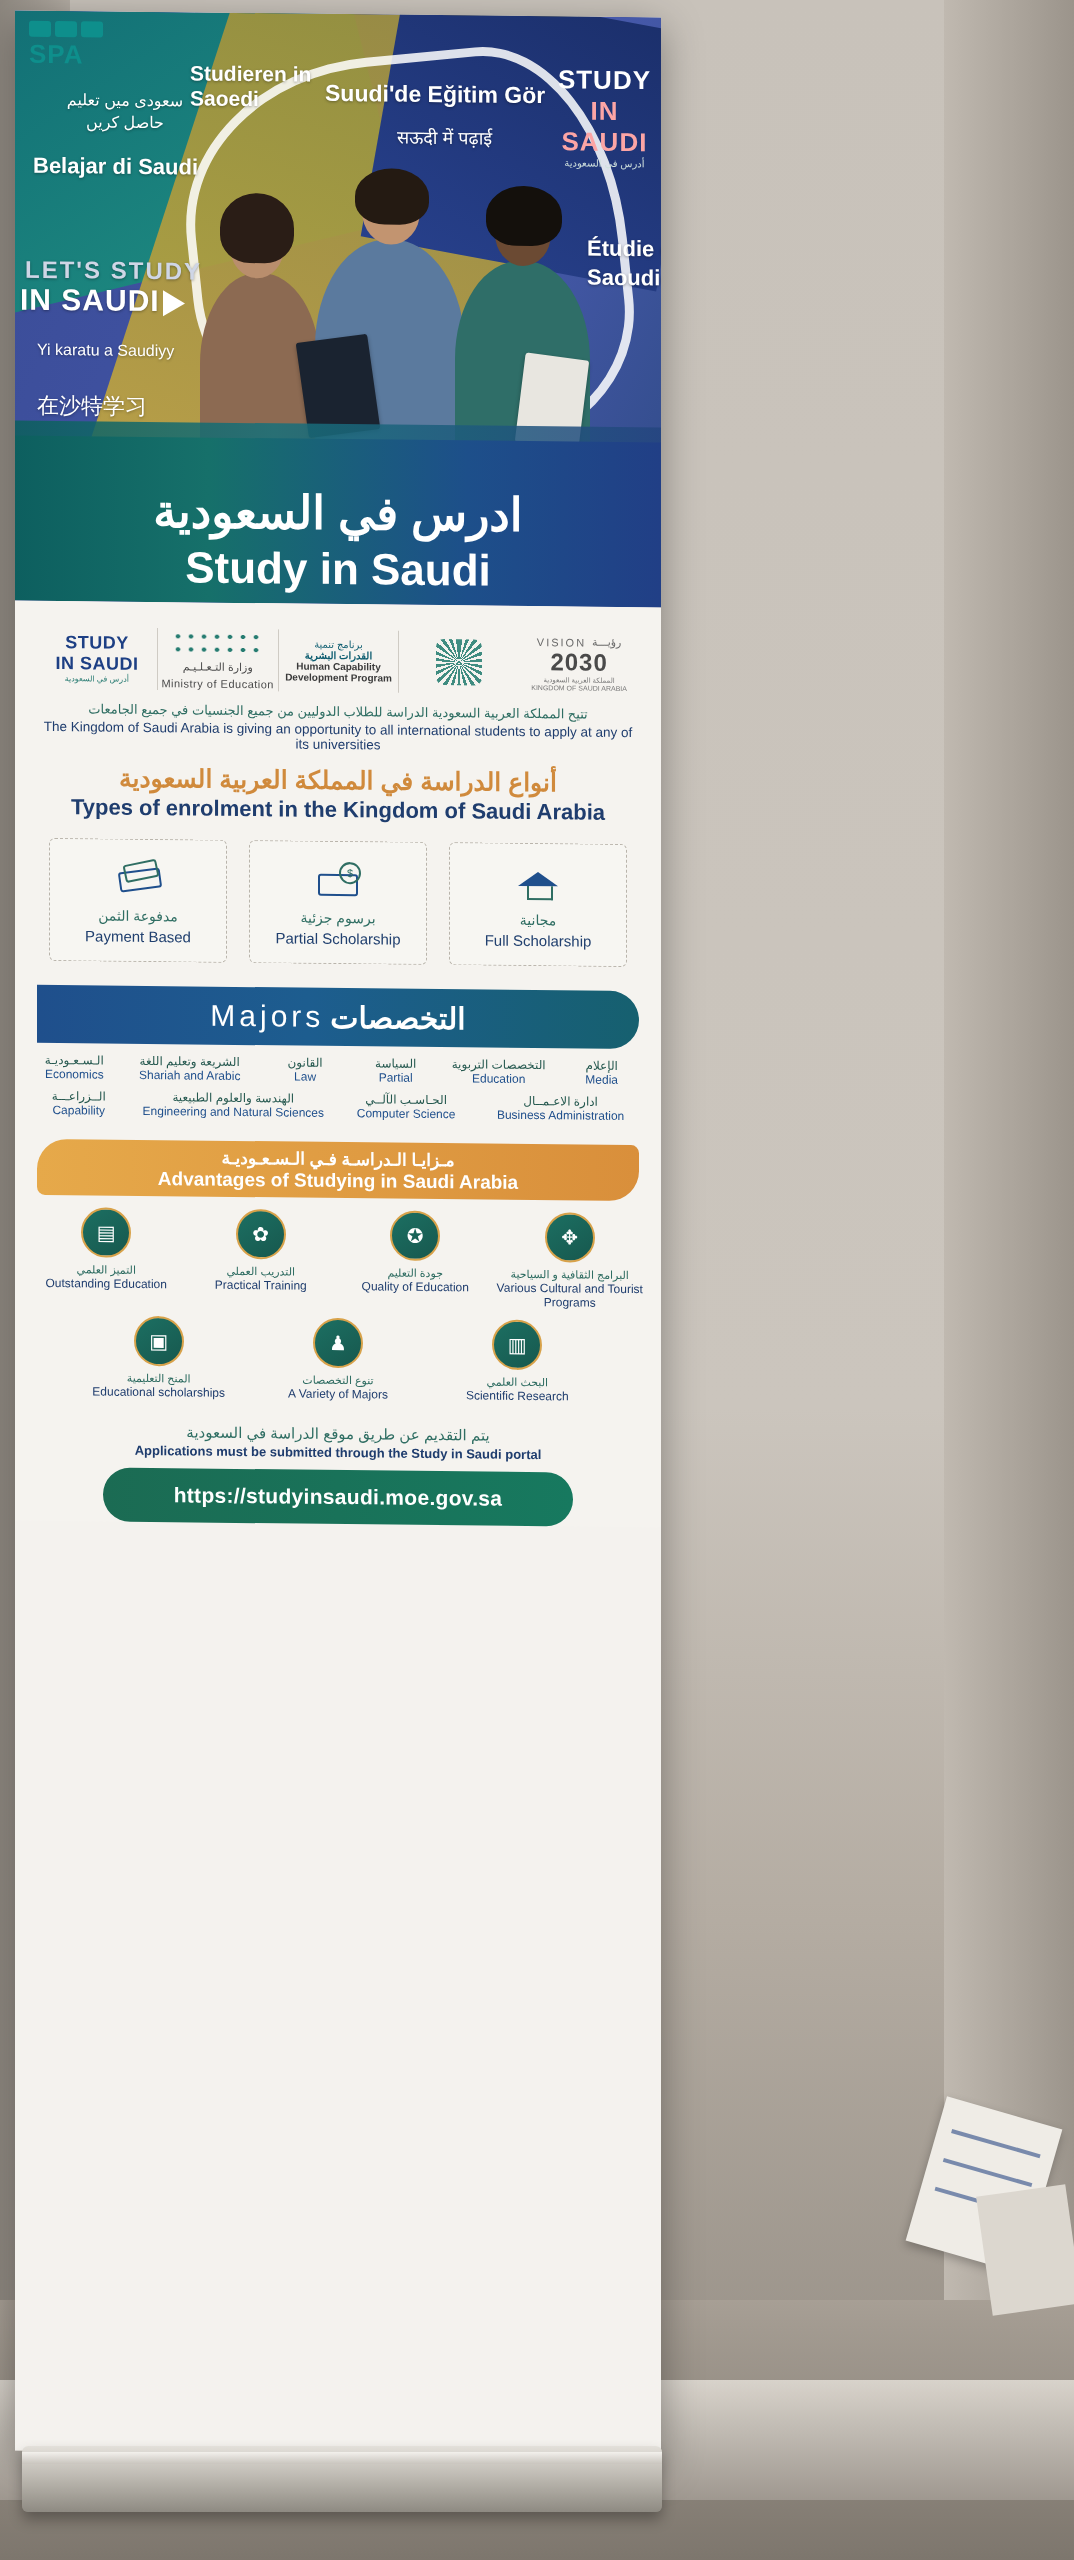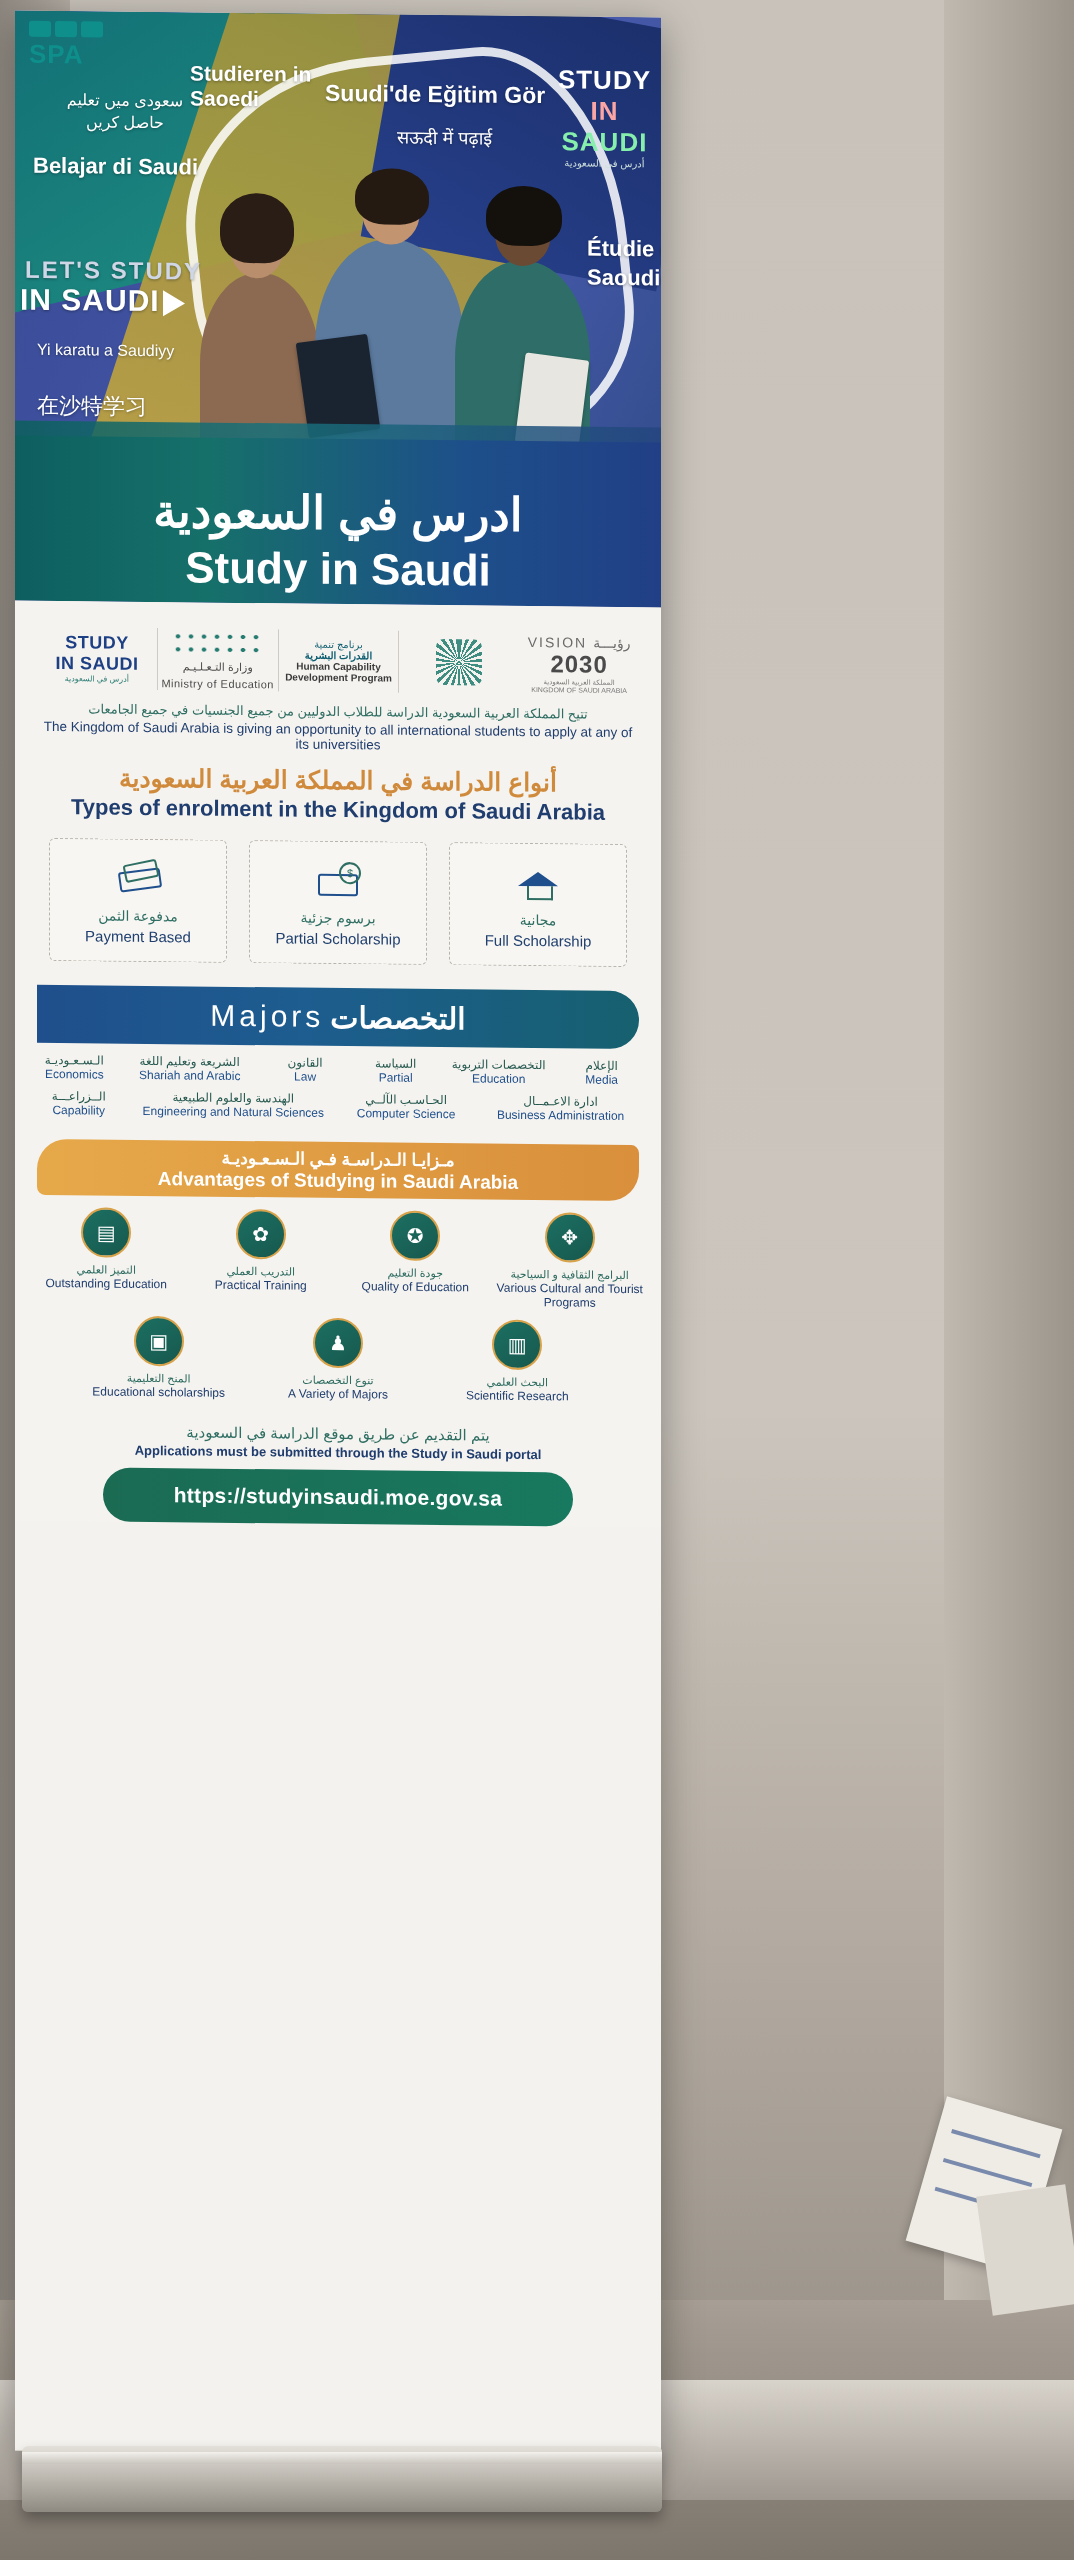--- a/index.html
+++ b/index.html
@@ -66,21 +66,21 @@
   .logo-sep{width:1px;height:62px;background:#cfcbc4;}
   .sis-logo{display:inline-block;text-align:center;}
   .sis-1{font-size:18px;font-weight:bold;color:#1d3f84;letter-spacing:.5px;}
   .sis-2{font-size:18px;font-weight:bold;color:#1d3f84;letter-spacing:.5px;}
   .sis-ar{font-size:8px;color:#2b7d74;}
   .moe-dots{width:92px;height:26px;margin:0 auto;background:
      radial-gradient(circle at 6px 6px,#0f6f63 2.2px,transparent 2.4px) 0 0/13px 13px repeat;opacity:.9;}
   .moe-t{font-size:11px;color:#4b4b4b;margin-top:4px;letter-spacing:.5px;}
   .hcdp-ar{font-size:10px;color:#0d5d70;}
   .hcdp-en{font-size:10px;color:#3a3a3a;font-weight:bold;}
-  .v2030{font-size:14px;color:#6a6a6a;letter-spacing:2px;}
+  .v2030{font-size:11px;color:#6a6a6a;letter-spacing:2px;}
   .v2030-big{font-size:24px;color:#4a4a4a;font-weight:bold;letter-spacing:1px;}
   .v2030-sub{font-size:7px;color:#7a7a7a;}
   .vision-emblem{width:46px;height:46px;margin:0 auto;background:
       repeating-conic-gradient(from 0deg,#1f7a6d 0deg 8deg,transparent 8deg 16deg);
       border-radius:8px;opacity:.85;}
 
   .intro{padding:6px 24px 0 24px;text-align:center;}
   .intro-ar{font-size:13px;color:#2f6e63;direction:rtl;letter-spacing:1px;}
   .intro-en{font-size:13.5px;color:#1f3d6e;margin-top:3px;}
 
@@ -195,21 +195,21 @@
       <div class="hero-txt" style="left:10px;top:245px;font-size:24px;letter-spacing:2px;color:#cfd6e6;">LET'S STUDY</div>
       <div class="hero-txt" style="left:5px;top:272px;font-size:30px;letter-spacing:1px;">IN SAUDI</div>
       <div style="position:absolute;left:148px;top:278px;width:0;height:0;border-left:22px solid #fff;border-top:13px solid transparent;border-bottom:13px solid transparent;"></div>
       <div class="hero-txt" style="left:22px;top:330px;font-size:16px;font-weight:normal;">Yi karatu a Saudiyy</div>
       <div class="hero-txt" style="left:22px;top:380px;font-size:22px;font-weight:normal;">在沙特学习</div>
       <div class="hero-txt" style="left:572px;top:218px;font-size:22px;width:120px;line-height:1.3;">Étudie e Saoudie</div>
 
       <div style="position:absolute;right:10px;top:48px;text-align:center;">
         <div style="color:#fff;font-size:26px;font-weight:bold;letter-spacing:1px;">STUDY</div>
         <div style="color:#fca5a5;font-size:26px;font-weight:bold;letter-spacing:1px;">IN</div>
-        <div style="color:#86efac;font-size:26px;font-weight:bold;letter-spacing:1px;">SAUDI</div>
+        <div style="color:#fca5a5;font-size:26px;font-weight:bold;letter-spacing:1px;">SAUDI</div>
         <div style="color:#cfe0dd;font-size:10px;direction:rtl;">أدرس في السعودية</div>
       </div>
 
       <div class="title-block">
         <div class="title-ar">ادرس في السعودية</div>
         <div class="title-en">Study in Saudi</div>
       </div>
     </div>
 
     <div class="body-w">

